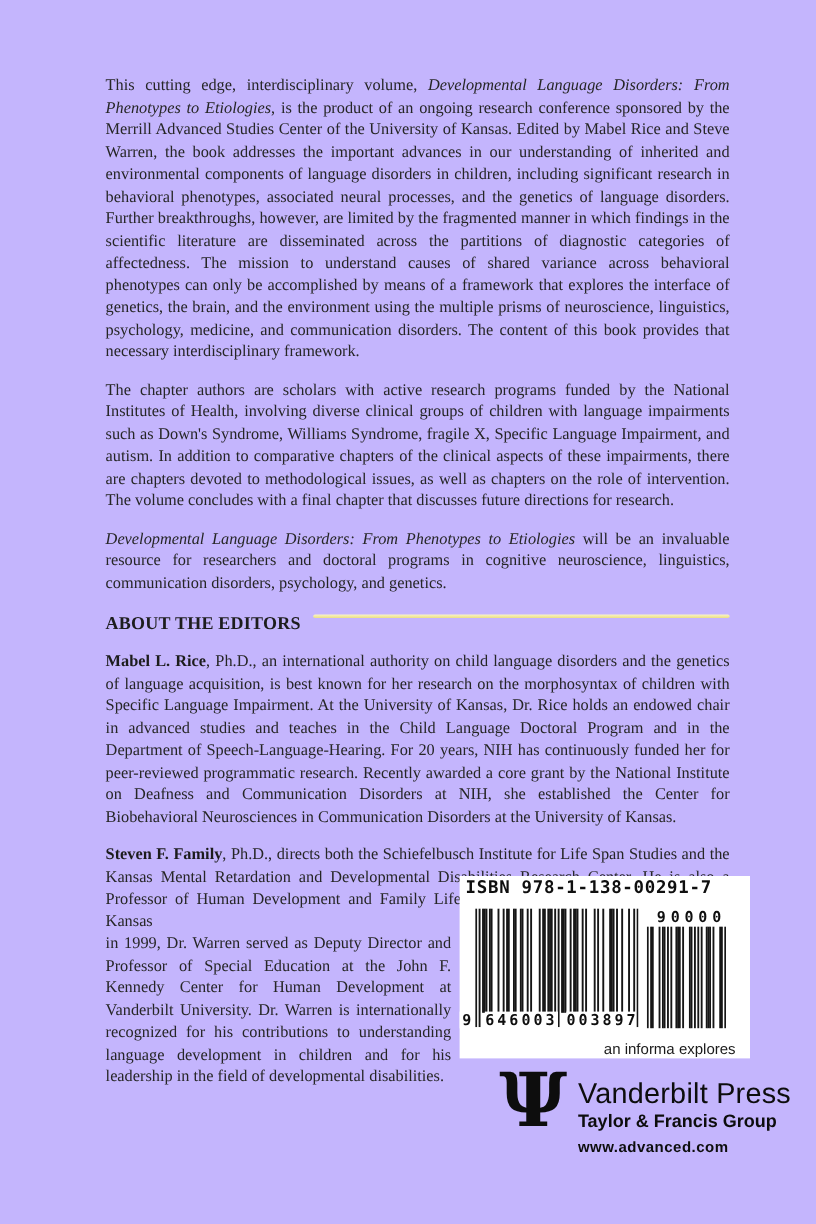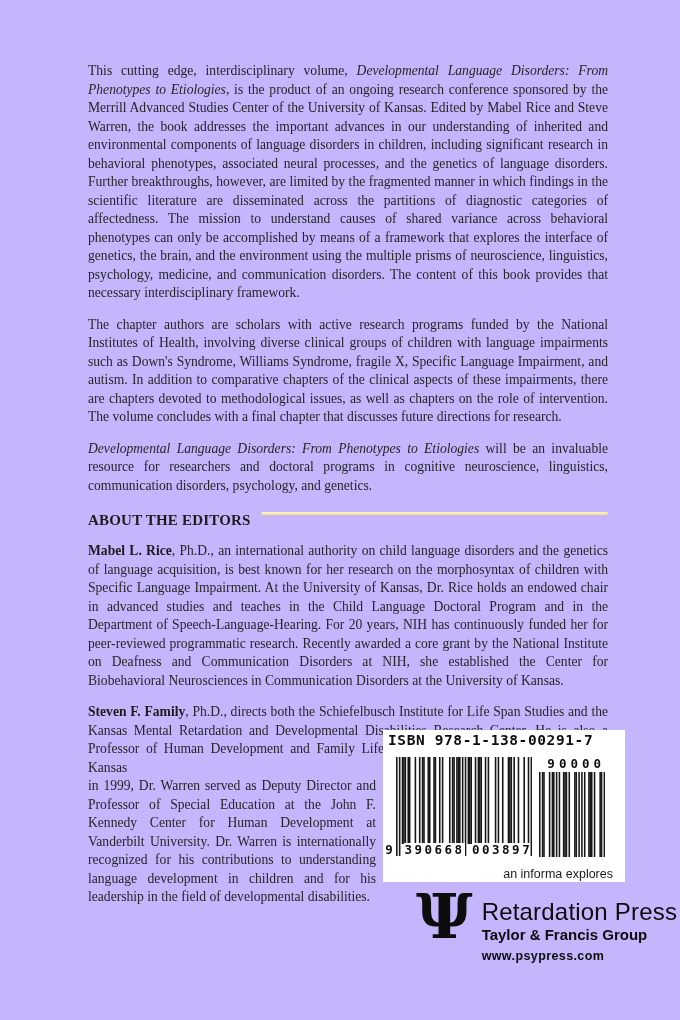--- a/index.html
+++ b/index.html
@@ -164,27 +164,27 @@
         <rect x="49.15" y="0" width="1.55" height="85" fill="#161616"></rect>
         <rect x="50.55" y="0" width="1.55" height="85" fill="#161616"></rect>
         <rect x="51.96" y="0" width="1.55" height="85" fill="#161616"></rect>
         <rect x="54.77" y="0" width="1.55" height="85" fill="#161616"></rect>
         <rect x="60.38" y="0" width="1.55" height="85" fill="#161616"></rect>
         <rect x="61.79" y="0" width="1.55" height="85" fill="#161616"></rect>
         <rect x="64.60" y="0" width="1.55" height="85" fill="#161616"></rect>
       </svg>
     <div class="supp-label">90000</div>
     <div class="bc-digit bc-d9">9</div>
-    <div class="bc-digit bc-g1">390668</div>
+    <div class="bc-digit bc-g1">646003</div>
     <div class="bc-digit bc-g2">003897</div>
     <div class="informa"><span>an </span><b>informa</b><span> explores</span></div>
   </div>
 
   <div class="publisher">
     <div class="psi">Ψ</div>
     <div class="pub-text">
-      <div class="pub-name">Retardation Press</div>
+      <div class="pub-name">Vanderbilt Press</div>
       <div class="pub-group">Taylor &amp; Francis Group</div>
-      <div class="pub-site">www.psypress.com</div>
+      <div class="pub-site">www.advanced.com</div>
     </div>
   </div>
 
 </div>
 
 </body></html>

